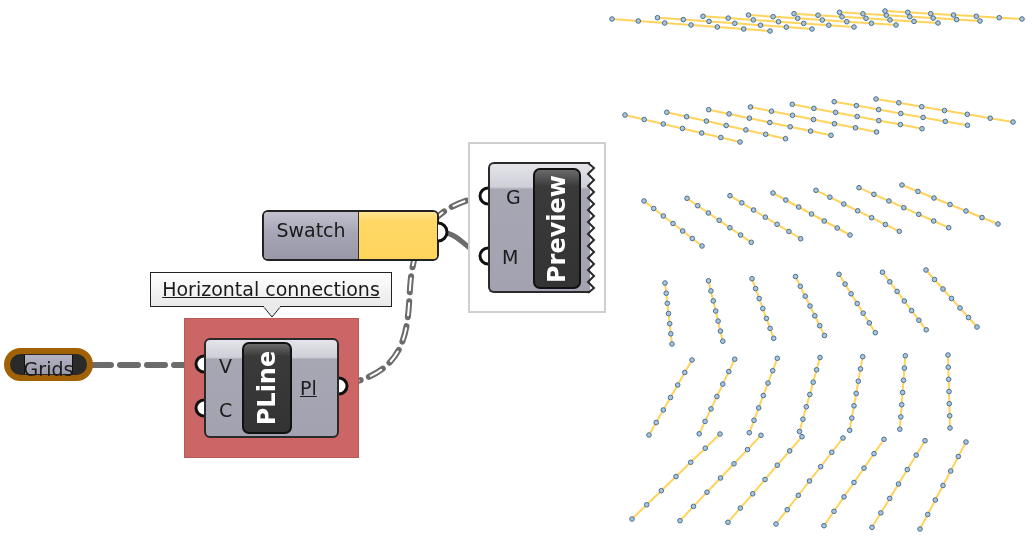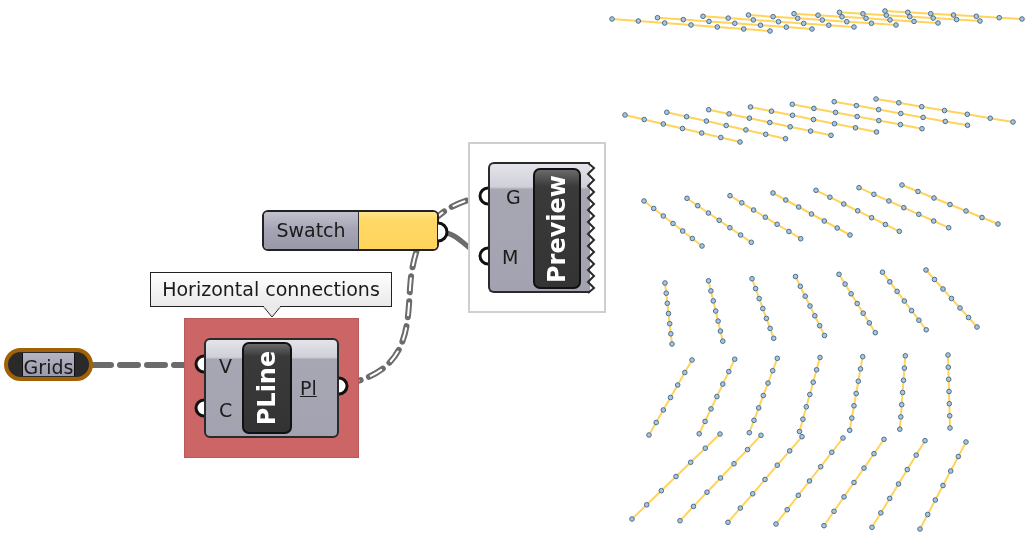--- a/index.html
+++ b/index.html
@@ -2,28 +2,28 @@
 <html><head>
 <meta charset="utf-8">
 <style>
   html, body { margin:0; padding:0; background:#ffffff; }
   body { width:1033px; height:541px; position:relative; overflow:hidden;
          font-family:"DejaVu Sans", sans-serif; }
   svg.layer { position:absolute; left:0; top:0; }
 
   
   .param-pill { position:absolute; left:4px; top:348px; width:89px; height:33px;
-    border:4px solid #a16207; border-radius:17px; background:#2a2a2a; box-sizing:border-box; }
+    border:6px solid #a16207; border-radius:17px; background:#2a2a2a; box-sizing:border-box; }
   .param-pill .mid { position:absolute; left:14px; right:14px; top:1px; bottom:1px;
     background:linear-gradient(#b4b4c4,#9a9aab); border-left:1px solid #111; border-right:1px solid #111; }
   .param-pill .lbl { position:absolute; left:0; right:0; top:4px; text-align:center;
     font-size:19px; color:#1a1a1a; }
 
   
-  .swatch { position:absolute; left:262px; top:210px; width:177px; height:41px;
+  .swatch { position:absolute; left:262px; top:210px; width:177px; height:51px;
     border:2px solid #222; border-radius:6px; box-sizing:border-box; overflow:hidden; background:#fff;text-decoration:underline; }
   .swatch .name { position:absolute; left:0; top:0; width:94px; height:100%;
     background:linear-gradient(#c2c2cf 0%, #a5a5b5 45%, #9898a8 100%); border-right:1px solid #333; }
   .swatch .name span { position:absolute; left:0; right:0; top:7px; text-align:center; font-size:19px; color:#1a1a1a; }
   .swatch .color { position:absolute; left:95px; right:0; top:0; bottom:0;
     background:linear-gradient(#ffe591 0%, #ffd866 20%, #ffd45c 100%); }
 
   
   .group { position:absolute; left:184px; top:318px; width:175px; height:140px;
     background:#cc6666; border:1px solid #b65a5a; box-sizing:border-box; }
@@ -36,21 +36,21 @@
     border:2px solid #111; border-radius:7px; box-sizing:border-box; }
   .nick span { position:absolute; left:50%; top:50%; transform:translate(-50%,-50%) rotate(-90deg);
     color:#fff; font-weight:bold; font-size:24px; white-space:nowrap; }
 
   .preview-frame { position:absolute; left:468px; top:142px; width:138px; height:171px;
     border:2px solid #cfcfcf; box-sizing:border-box; background:#fff; }
 
   
   .callout { position:absolute; left:150px; top:272px; width:242px; height:35px;
     background:linear-gradient(#ffffff,#e9e9e9); border:1px solid #222; box-sizing:border-box; }
-  .callout span { position:absolute; left:0; right:0; top:5px; text-align:center; font-size:19px; color:#1a1a1a; white-space:nowrap; }
+  .callout span { position:absolute; left:0; right:0; top:5px; text-align:center; font-size:19px; color:#1a1a1a; white-space:nowrap;text-decoration:underline; }
 </style>
 </head>
 <body>
 
 <svg class="layer" width="1033" height="541">
 
   <path d="M93,365 L198,365" stroke="#6b6b6b" stroke-width="6" fill="none" stroke-dasharray="18 9" stroke-linecap="round"></path>
 
   <path d="M345,384 C420,370 405,310 412,270 C420,225 440,205 484,196" stroke="#6b6b6b" stroke-width="6" fill="none" stroke-dasharray="16 9" stroke-linecap="round"></path>
   <path d="M345,384 C420,370 405,310 412,270 C420,225 440,205 484,196" stroke="#ffffff" stroke-width="2" fill="none" stroke-dasharray="12 13" stroke-dashoffset="-2" stroke-linecap="round"></path>

